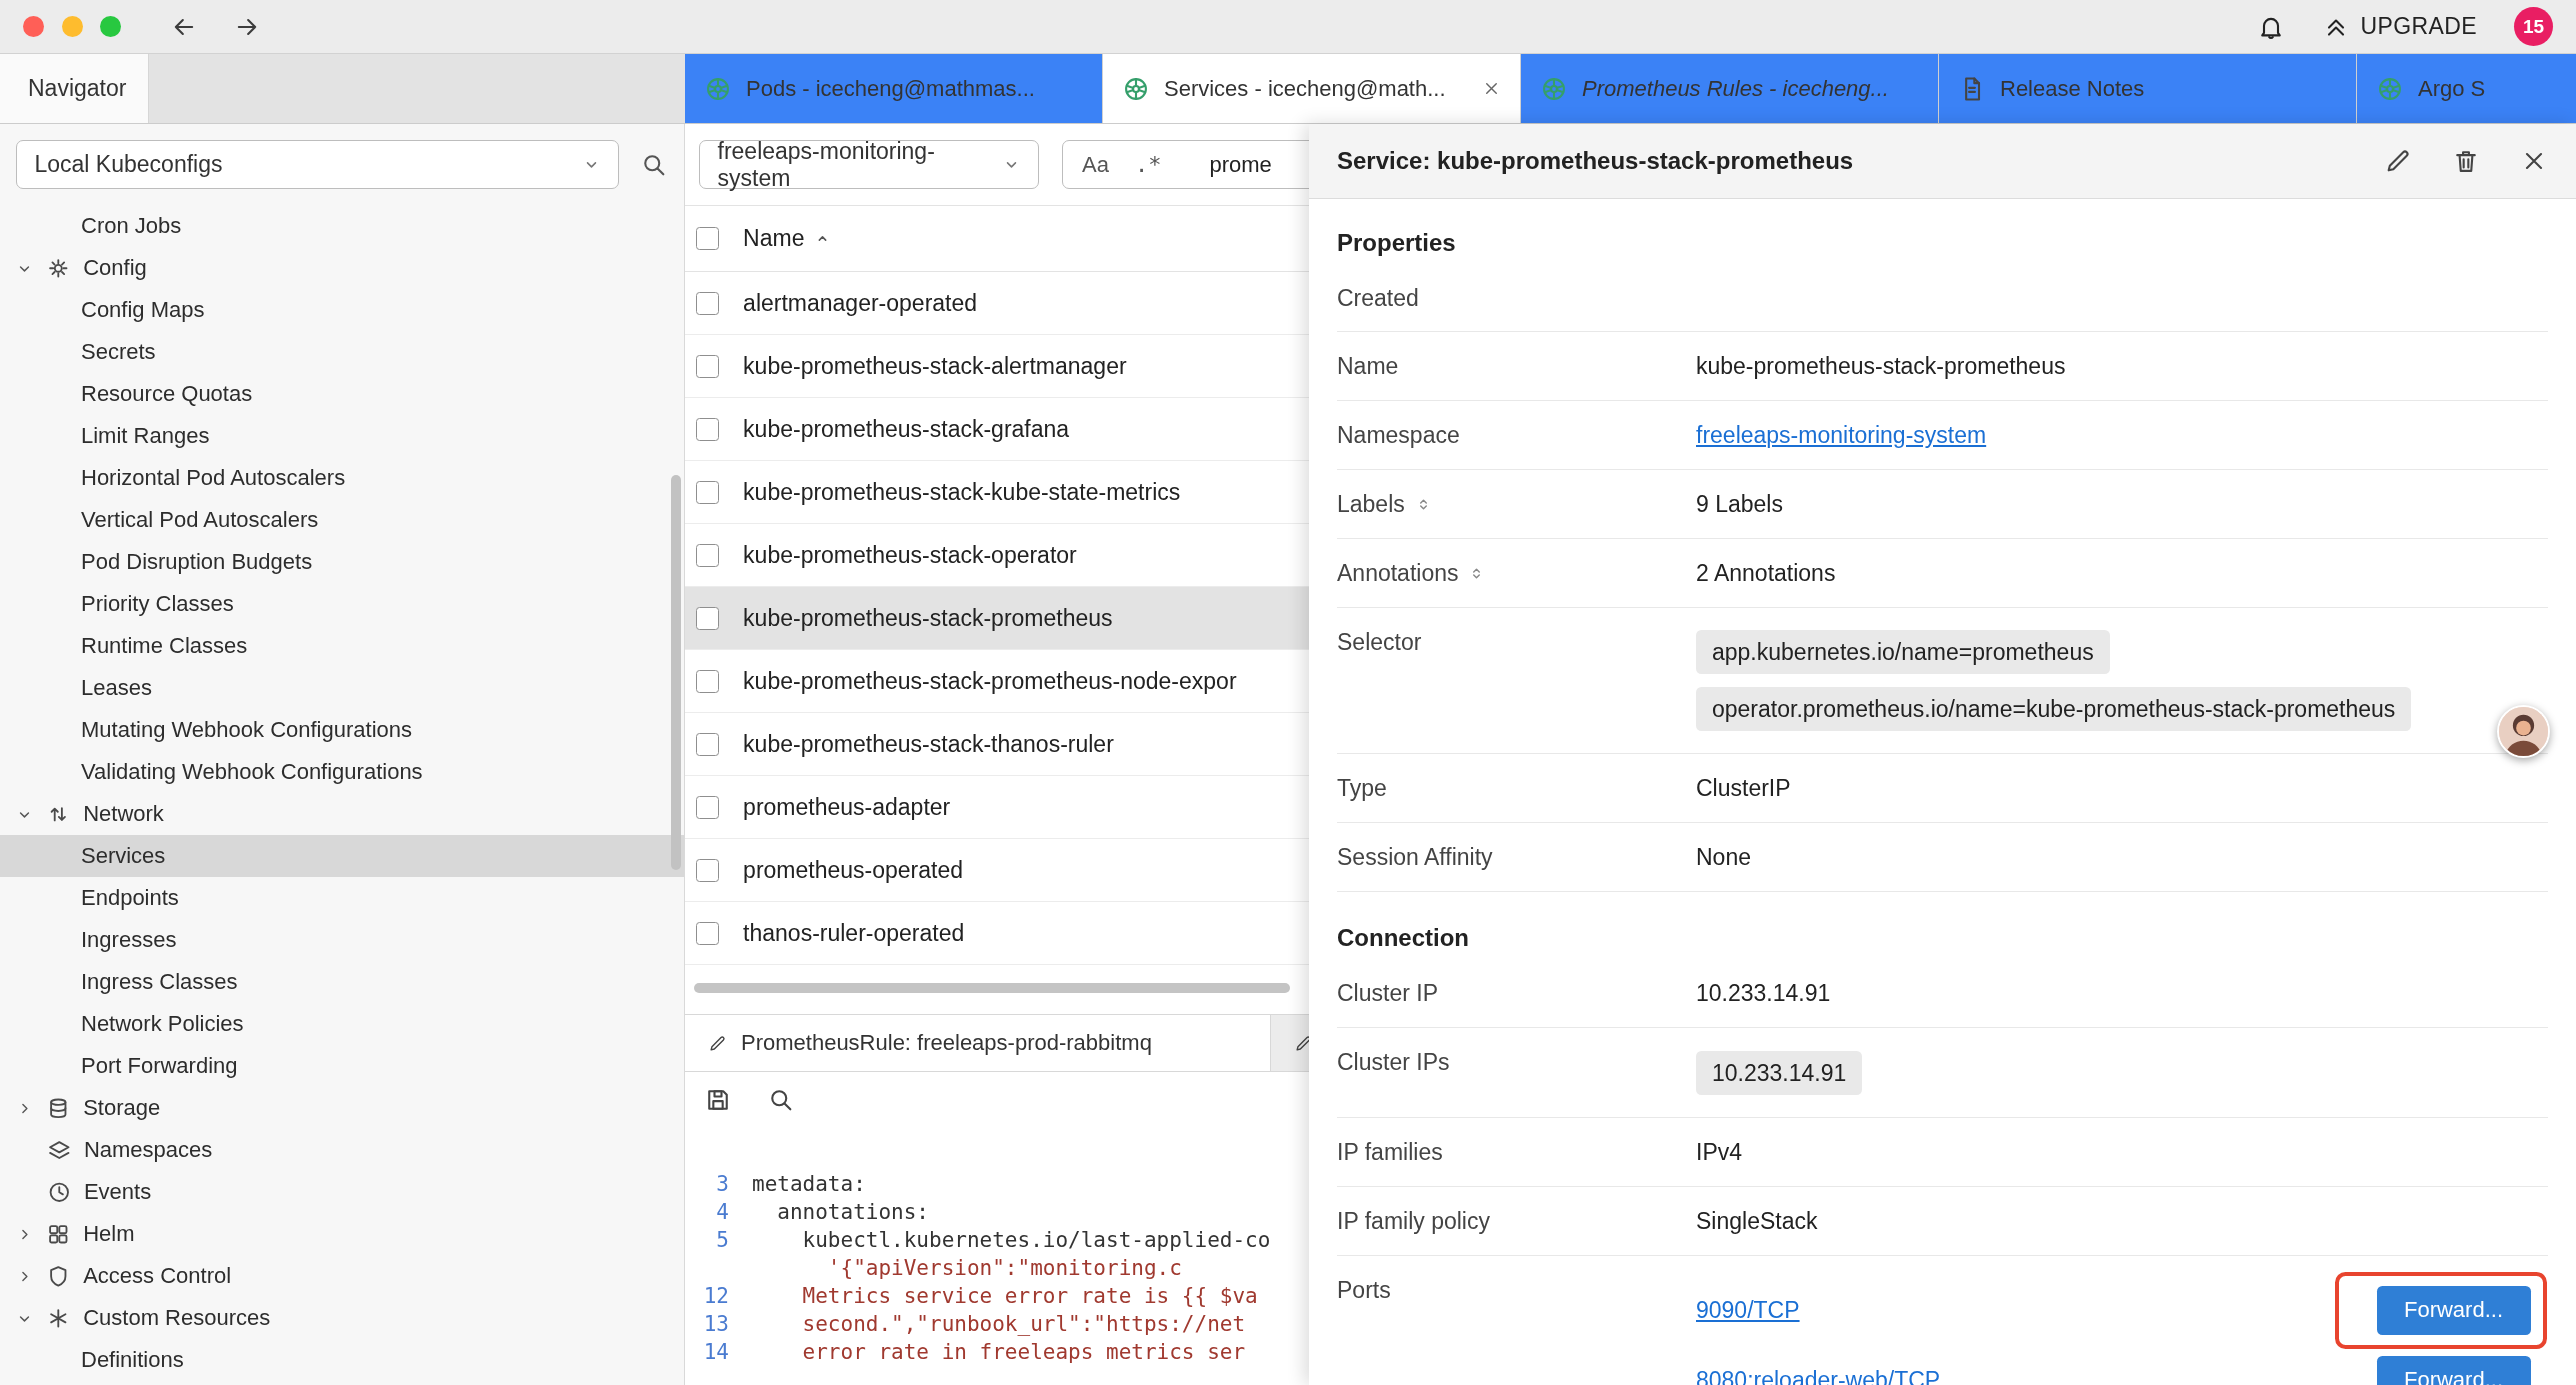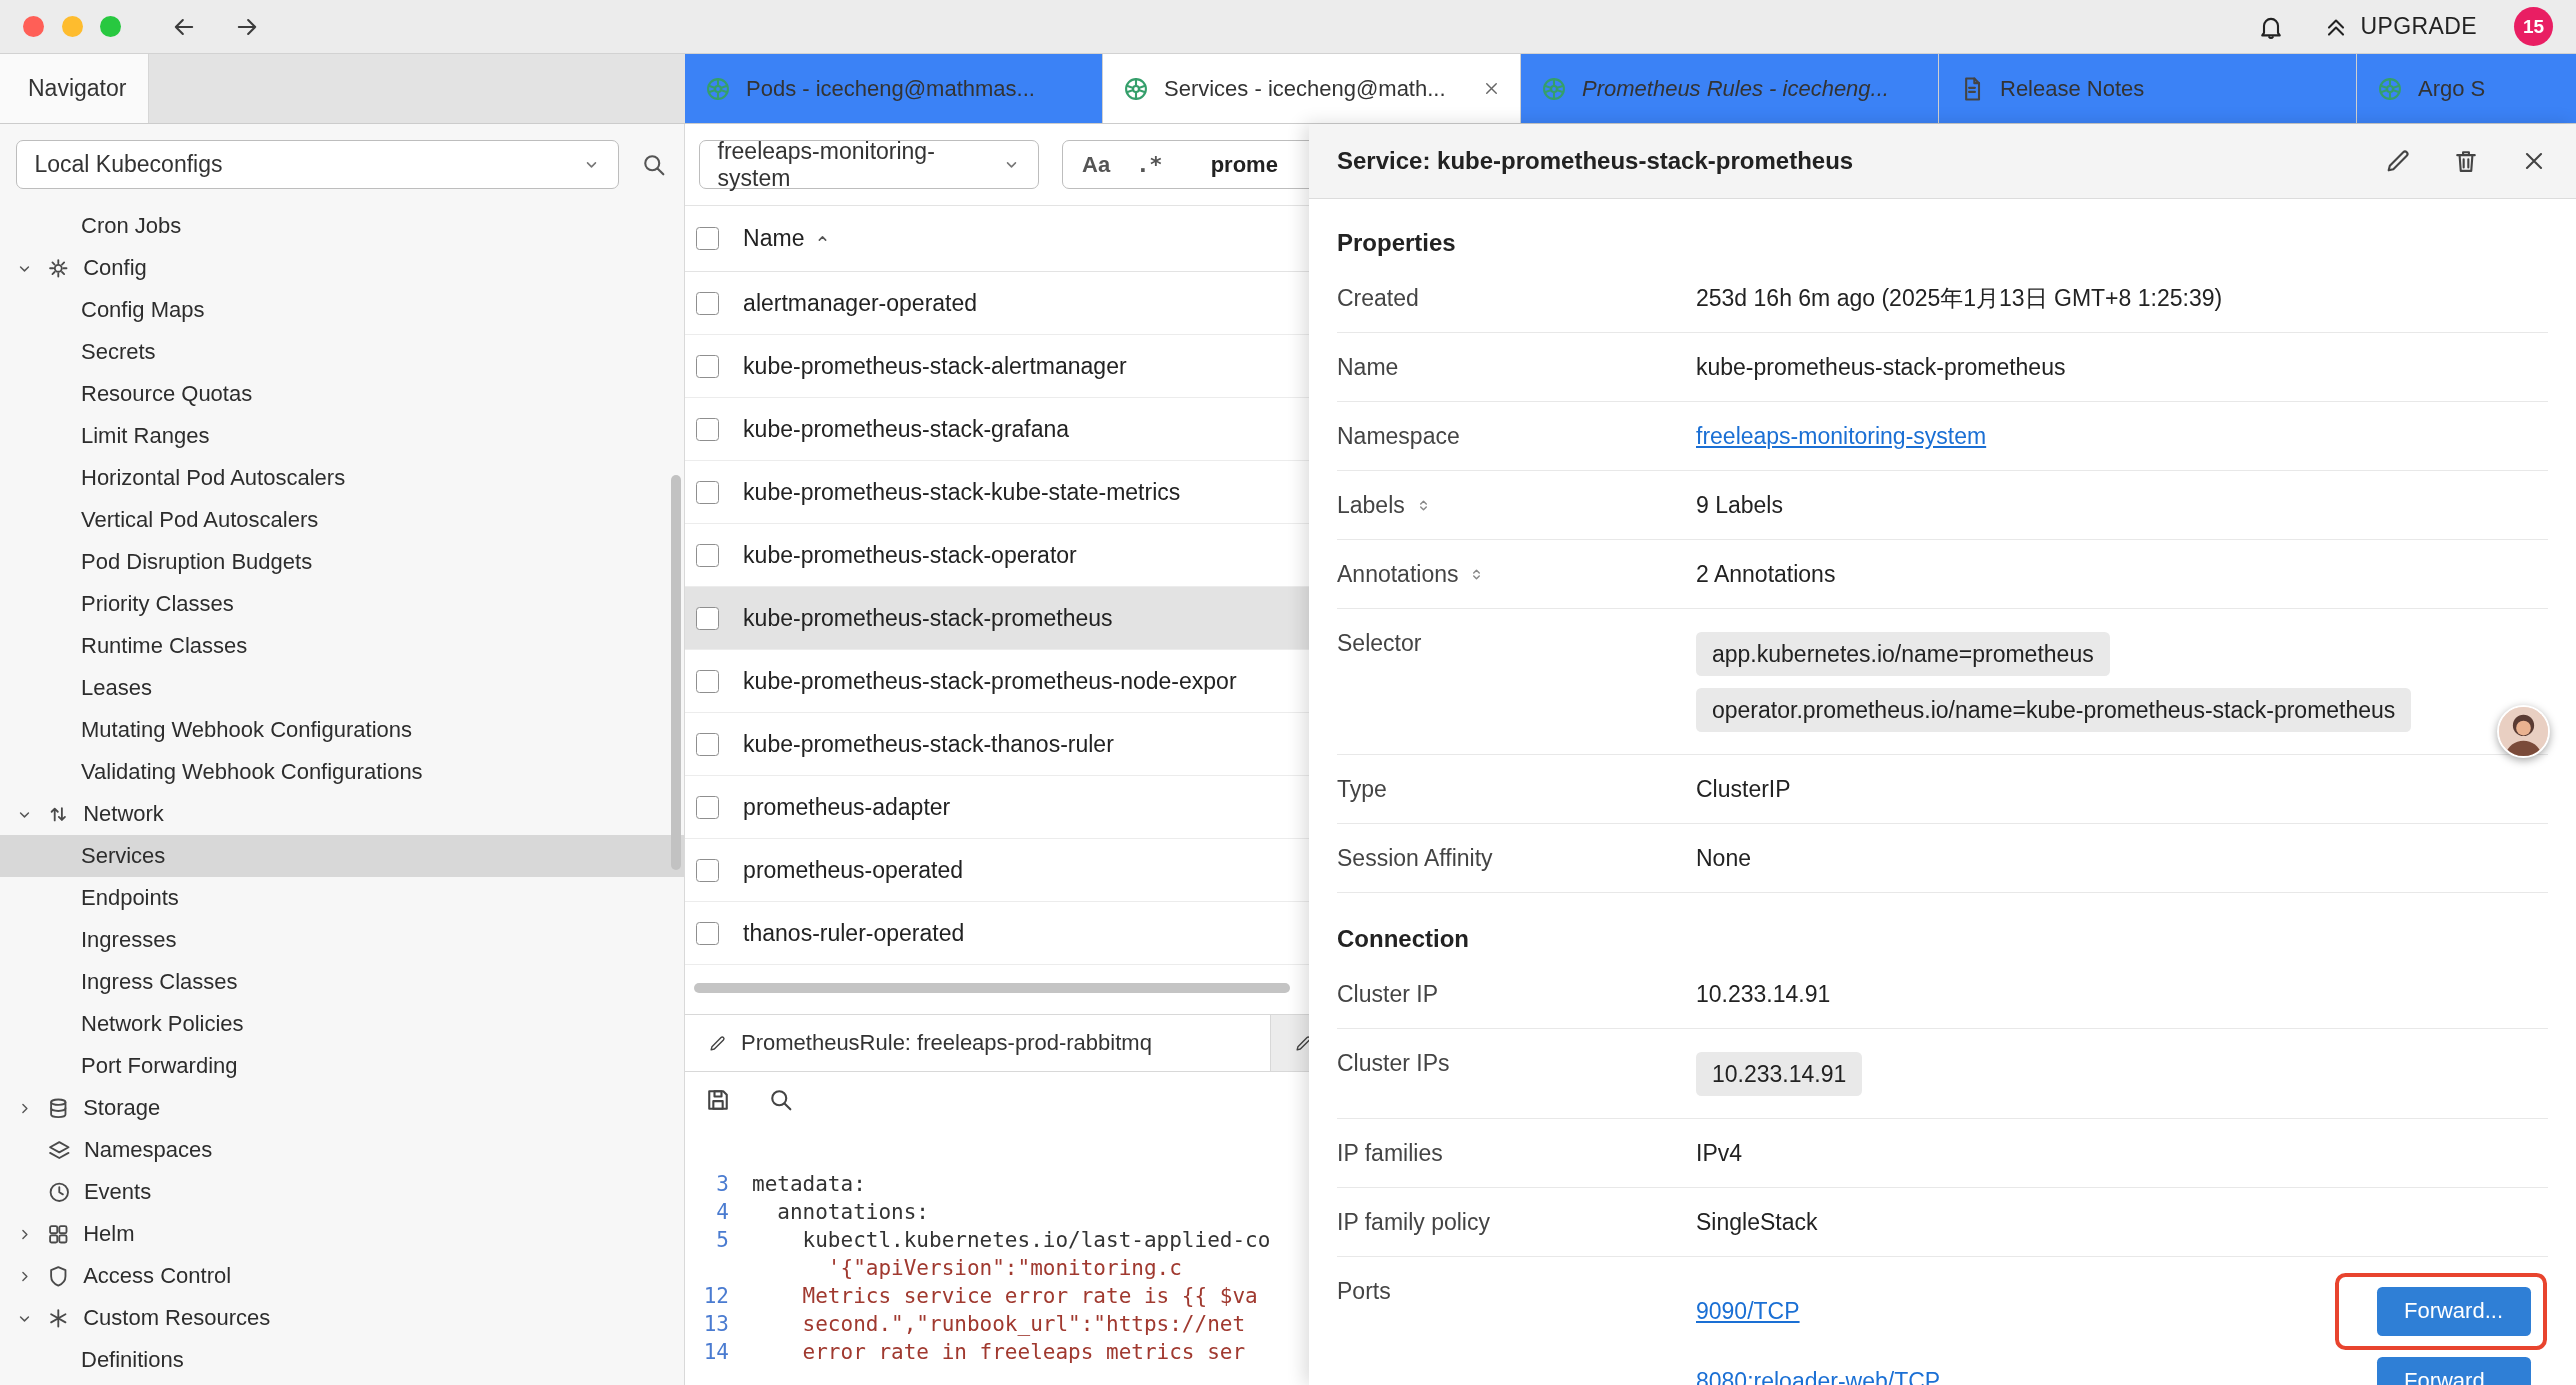--- a/index.html
+++ b/index.html
@@ -54,21 +54,21 @@
   .tree-row.leaf { padding-left:47px; }
   .tree-row.selected { background:#d8d8d8; }
   .tree-row .icon { color:#4a4a4a; }
   .tree-row .chev { color:#555; }
   .vscroll { position:absolute; right:2.6px; top:351px; width:10.5px; height:395px; background:#c2c2c2; border-radius:5.3px; }
 
   
   .listpanel { flex:1; min-width:0; background:#fff; display:flex; flex-direction:column; }
   .list-controls { height:81px; display:flex; align-items:center; padding:0 14px; gap:23px; }
   .ns { width:340px; }
-  .searchbox { width:377px; height:49px; border:0.9px solid #bdbdbd; border-radius:7px; display:flex; align-items:center; gap:26px; padding:16px 19px; color:#444;font-weight:bold; }
+  .searchbox { width:377px; height:49px; border:0.9px solid #bdbdbd; border-radius:7px; display:flex; align-items:center; gap:26px; padding:16px 19px; color:#444; }
   .stog { color:#555; font-size:22px; }
   .squery { color:#222; font-size:22px;margin-left:22px; }
   .thead { height:67px; border-top:0.9px solid #e3e3e3; border-bottom:0.9px solid #e3e3e3; display:flex; align-items:center; gap:24.6px; padding-left:10.5px; color:#222; }
   .col-name { display:flex; align-items:center; gap:8.8px; }
   .sorticon { color:#555; }
   .checkbox { width:23px; height:23px; border:1.8px solid #8f8f8f; border-radius:3.5px; background:#fff; flex:none; }
   .trow { height:63px; border-bottom:0.9px solid #ececec; display:flex; align-items:center; gap:24.6px; padding-left:10.5px; font-size:23px; color:#222; }
   .trow.selected { background:#e3e3e3; }
   .hscroll { height:10.5px; width:596px; background:#c4c4c4; border-radius:5.3px; margin:17.5px 0 0 8.8px; }
 
@@ -559,21 +559,20 @@
               </svg>
             </span>
         </div>
       </div>
       <div class="drawer-body" id="drawer-body">
           <div class="dsection">Properties</div>
           <div class="drow">
             <div class="drow-label">
               <span>Created</span>
             </div>
-            <div class="drow-value">253d 16h 6m ago (2025年1月13日 GMT+8 1:25:39)</div>
           </div>
           <div class="drow">
             <div class="drow-label">
               <span>Name</span>
             </div>
             <div class="drow-value">kube-prometheus-stack-prometheus</div>
           </div>
           <div class="drow">
             <div class="drow-label">
               <span>Namespace</span>

